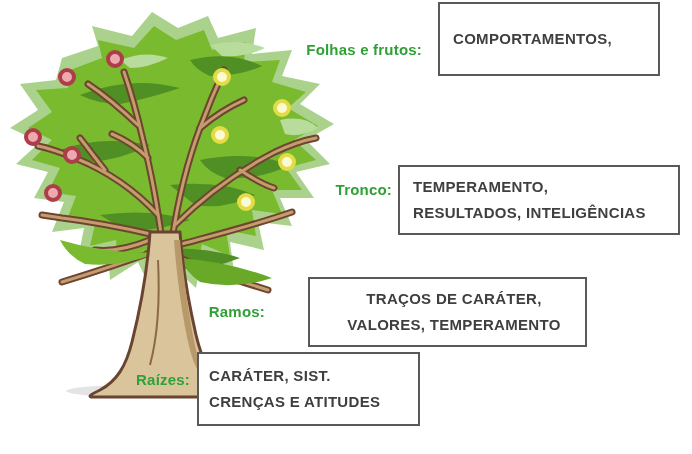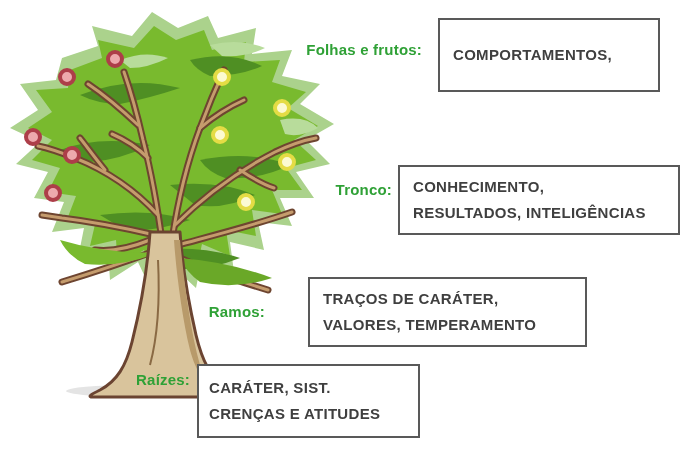--- a/index.html
+++ b/index.html
@@ -18,24 +18,24 @@
     padding-left:13px;box-sizing:border-box;
   }
   .info-box .line{
     color:#3f3f3f;font-weight:bold;font-size:15px;line-height:26px;
     letter-spacing:0.3px;white-space:nowrap;
   }
   #label-folhas{left:280px;top:41px;width:142px;}
   #label-ramos {left:292px;top:181px;width:100px;}
   #label-tronco{left:165px;top:303px;width:100px;}
   #label-raizes{left:90px; top:371px;width:100px;}
-  #box-folhas{left:438px;top:18px; width:222px;height:74px;}
+  #box-folhas{left:438px;top:2px; width:222px;height:74px;}
   #box-ramos {left:398px;top:165px;width:282px;height:70px;}
-  #box-tronco{left:308px;top:277px;width:279px;height:70px;}
-  #box-raizes{left:197px;top:364px;width:223px;height:74px;padding-left:10px;}
+  #box-tronco{left:308px;top:277px;width:279px;height:70px;text-align:center;}
+  #box-raizes{left:197px;top:352px;width:223px;height:74px;padding-left:10px;}
 </style>
 </head>
 <body>
 
 <div class="stage">
 
   <svg class="tree-svg" width="340" height="420" viewBox="0 0 340 420" aria-hidden="true">
 
     <ellipse cx="168" cy="391" rx="102" ry="7" fill="#d9d9d9" opacity="0.7"></ellipse>
 
@@ -133,21 +133,21 @@
   <div id="label-folhas" class="green-label">Folhas e frutos:</div>
   <div id="label-ramos" class="green-label">Tronco:</div>
   <div id="label-tronco" class="green-label">Ramos:</div>
   <div id="label-raizes" class="green-label">Raízes:</div>
 
   <div id="box-folhas" class="info-box">
     <div class="line">COMPORTAMENTOS,</div>
   </div>
 
   <div id="box-ramos" class="info-box">
-    <div class="line">CONHECIMENTO,</div>
+    <div class="line">TEMPERAMENTO,</div>
     <div class="line">RESULTADOS, INTELIGÊNCIAS</div>
   </div>
 
   <div id="box-tronco" class="info-box">
     <div class="line">TRAÇOS DE CARÁTER,</div>
     <div class="line">VALORES, TEMPERAMENTO</div>
   </div>
 
   <div id="box-raizes" class="info-box">
     <div class="line">CARÁTER, SIST.</div>

